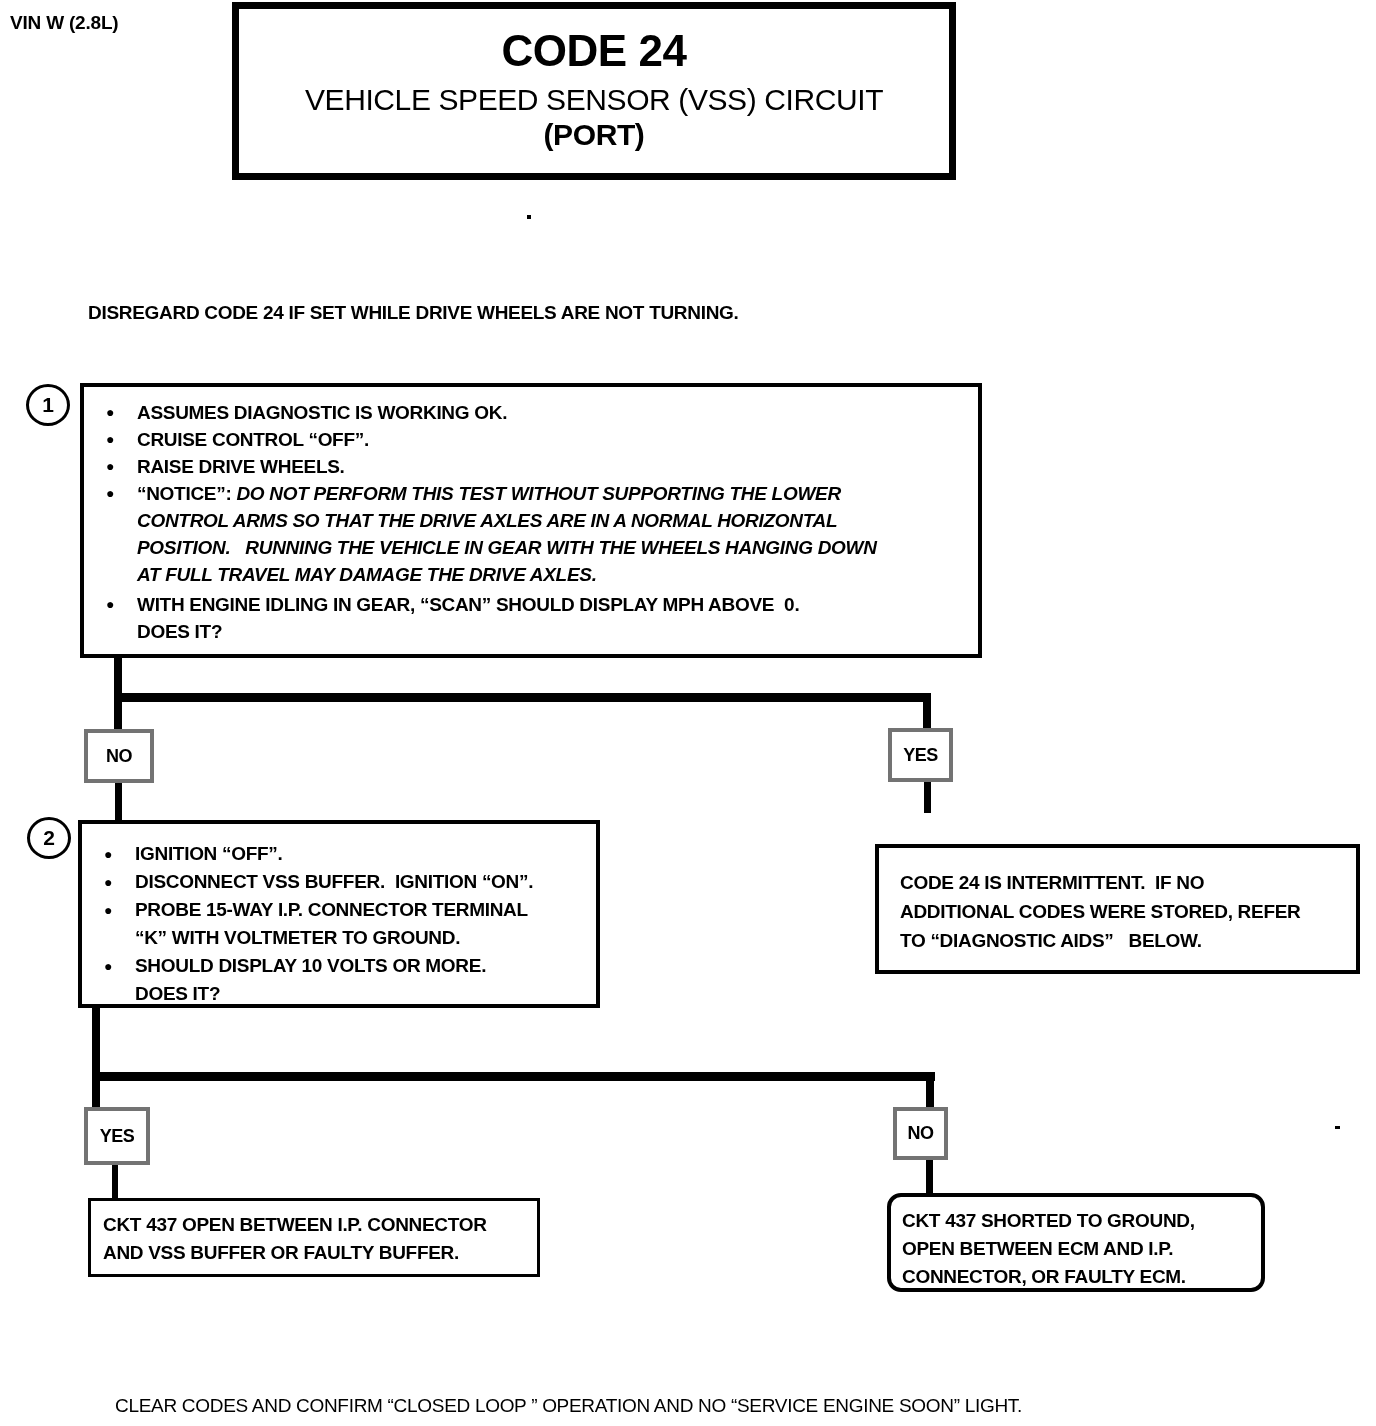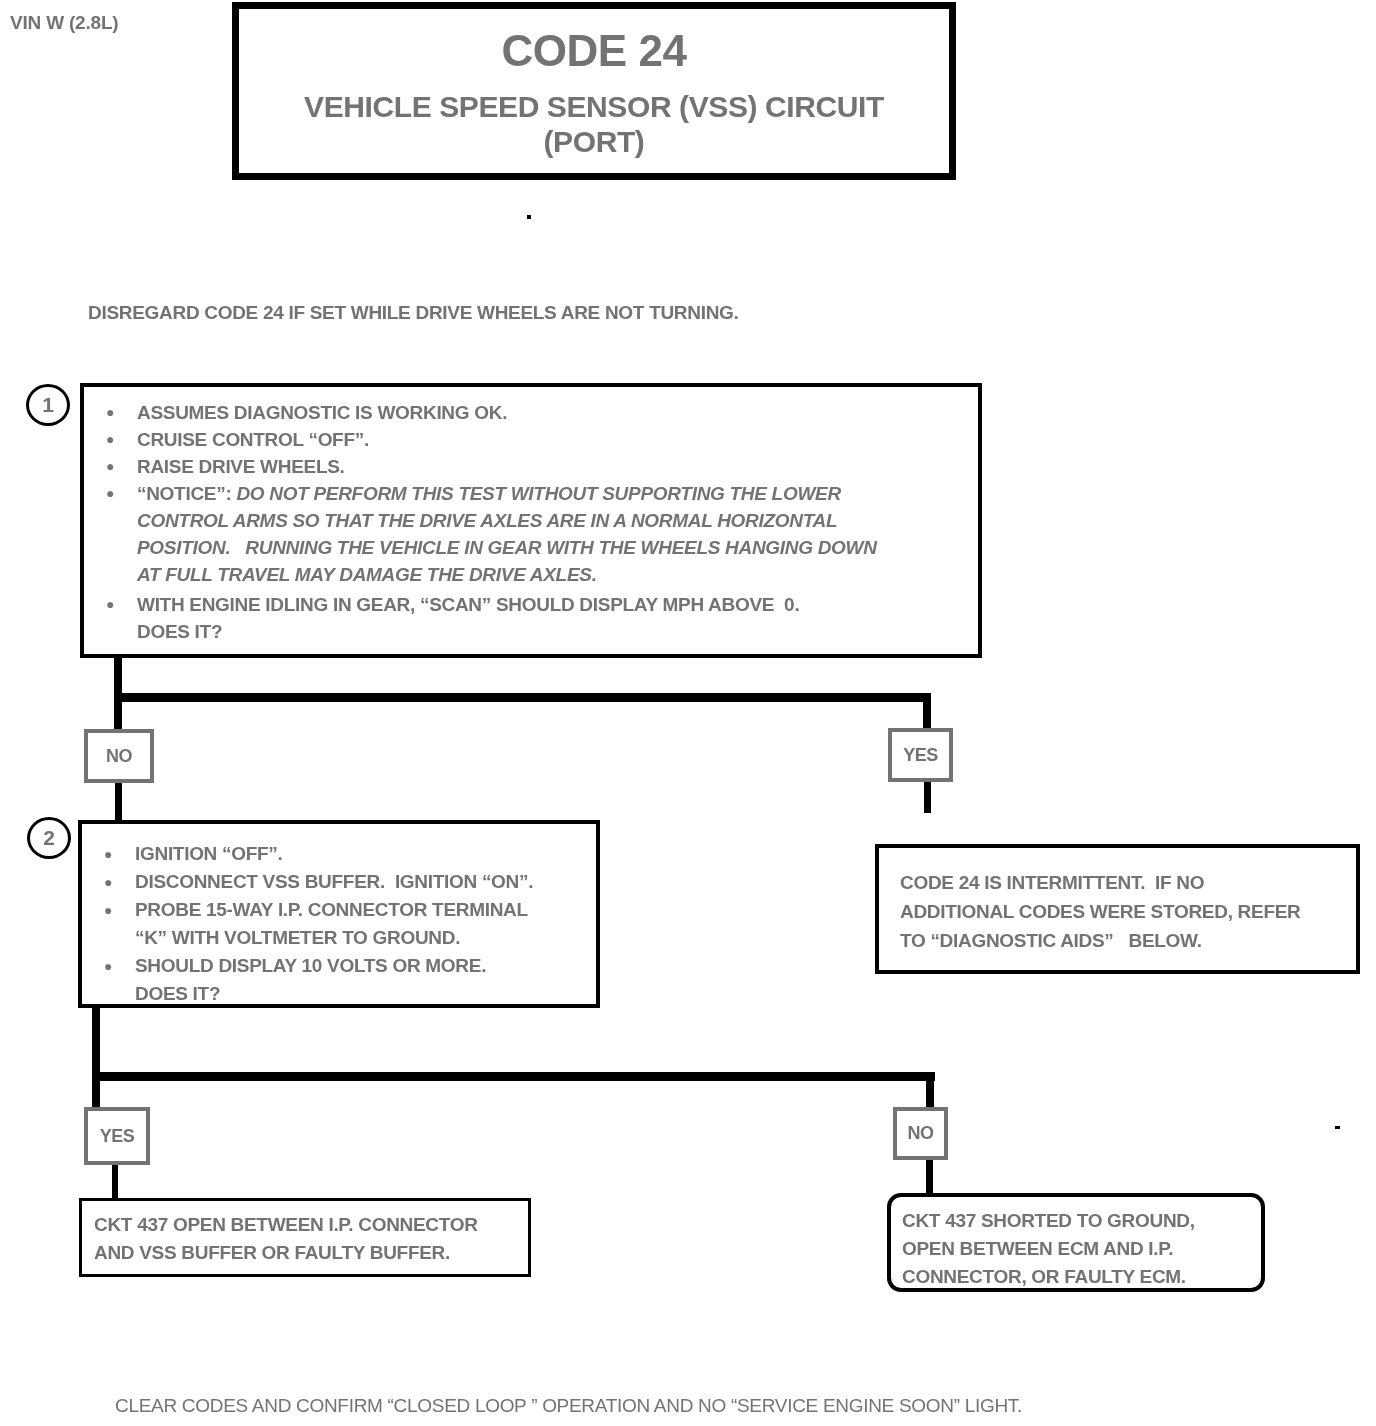--- a/index.html
+++ b/index.html
@@ -1,33 +1,33 @@
 <!DOCTYPE html>
 <html><head>
 <meta charset="utf-8">
 <style>
   html,body{margin:0;padding:0;background:#ffffff;}
   .canvas{
     position:relative;
     width:1376px;height:1426px;
     background:#ffffff;
     font-family:"Liberation Sans", sans-serif;
-    color:#737373;
+    color:#000000;
     overflow:hidden;
   }
   .abs{position:absolute;}
   .vin{left:10px;top:12px;font-size:19px;font-weight:bold;letter-spacing:-0.2px;}
   .title-box{
     left:232px;top:2px;width:724px;height:178px;
     border:7px solid #000;box-sizing:border-box;
     display:flex;flex-direction:column;align-items:center;
     text-align:center;
   }
   .title-main{margin-top:18px;font-size:44px;font-weight:bold;letter-spacing:-0.5px;line-height:1.1;}
-  .title-sub{margin-top:15px;font-size:30px;font-weight:bold;letter-spacing:-0.4px;line-height:1.15;}
+  .title-sub{margin-top:8px;font-size:30px;font-weight:normal;letter-spacing:-0.4px;line-height:1.15;}
   .title-sub2{font-size:30px;font-weight:bold;letter-spacing:-0.4px;line-height:1.15;}
   .note{left:88px;top:302px;font-size:19px;font-weight:bold;letter-spacing:-0.3px;white-space:pre-wrap;}
   .footer{left:115px;top:1395px;font-size:19px;font-weight:normal;letter-spacing:-0.3px;white-space:pre-wrap;}
   .step-circle{
     width:44px;height:42px;border:3px solid #000;border-radius:50%;
     box-sizing:border-box;display:flex;align-items:center;justify-content:center;
     font-size:21px;font-weight:bold;background:#fff;
   }
   .flow-box{
     border:4px solid #000;box-sizing:border-box;background:#fff;
@@ -141,21 +141,21 @@
   <div class="abs label-box" style="left:84px;top:1107px;width:66px;height:58px;">
     <span>YES</span>
   </div>
   <div class="abs label-box" style="left:893px;top:1107px;width:55px;height:53px;">
     <span>NO</span>
   </div>
 
   <div class="abs line" style="left:112px;top:1165px;width:6px;height:33px;"></div>
   <div class="abs line" style="left:926px;top:1160px;width:7px;height:33px;"></div>
 
-  <div class="abs flow-box text-box" style="left:79px;top:1198px;width:452px;height:79px;border-width:3px;padding:10px 10px 0 12px;line-height:28px;">CKT 437 OPEN BETWEEN I.P. CONNECTOR<br>AND VSS BUFFER OR FAULTY BUFFER.</div>
+  <div class="abs flow-box text-box" style="left:88px;top:1198px;width:452px;height:79px;border-width:3px;padding:10px 10px 0 12px;line-height:28px;">CKT 437 OPEN BETWEEN I.P. CONNECTOR<br>AND VSS BUFFER OR FAULTY BUFFER.</div>
 
   <div class="abs flow-box text-box" style="left:887px;top:1193px;width:378px;height:99px;padding:10px 8px 0 11px;line-height:28px;border-radius:14px;">CKT 437 SHORTED TO GROUND,<br>OPEN BETWEEN ECM AND I.P.<br>CONNECTOR, OR FAULTY ECM.</div>
 
   <div class="abs speck" style="left:1335px;top:1126px;width:5px;height:3px;"></div>
 
   <div class="abs footer">CLEAR CODES AND CONFIRM “CLOSED LOOP ” OPERATION AND NO “SERVICE ENGINE SOON” LIGHT.</div>
 
 </div>
 
 </body></html>

